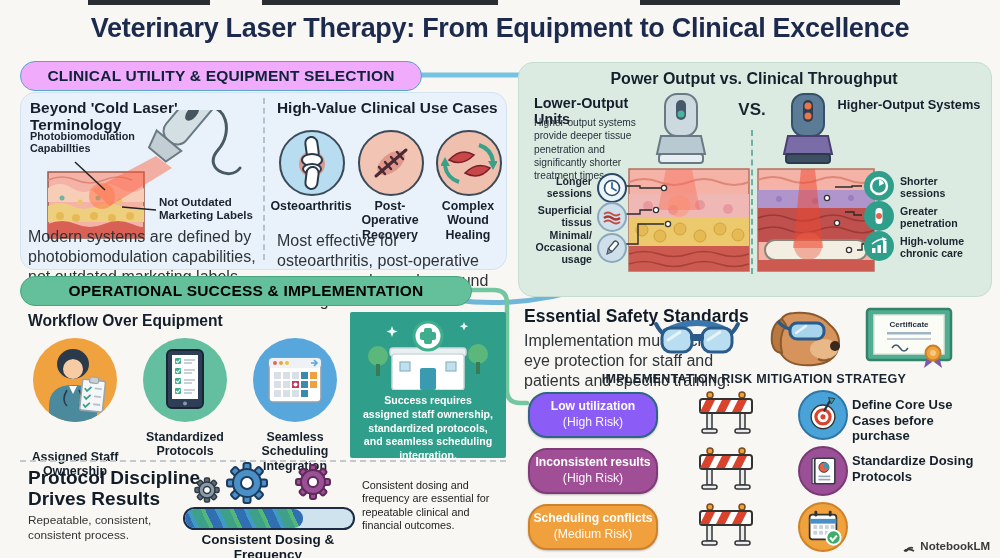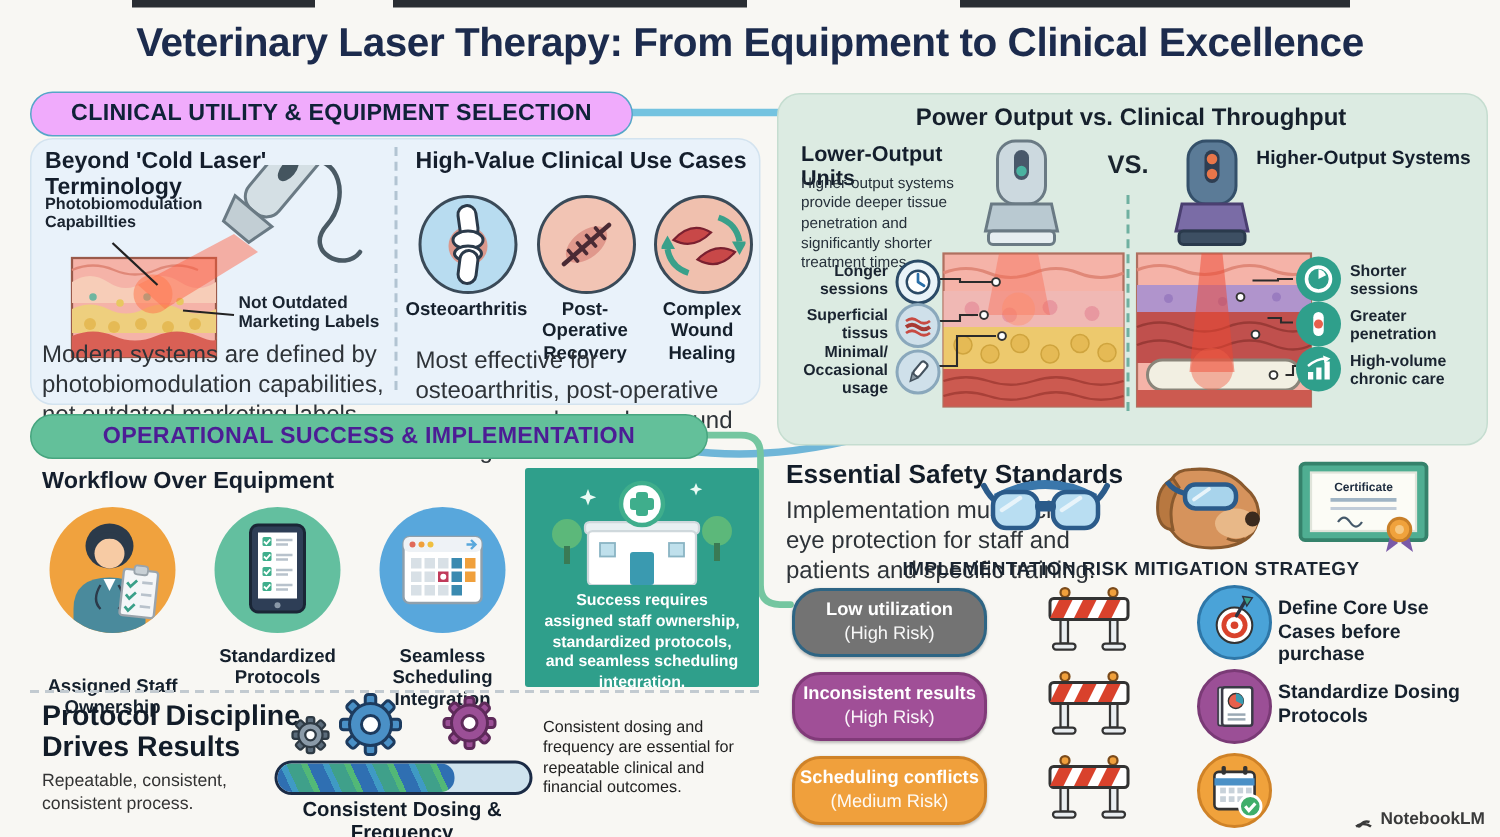--- a/index.html
+++ b/index.html
@@ -250,21 +250,21 @@
       <rect x="4" y="13" width="3.5" height="5" fill="#fff"></rect>
       <rect x="9.5" y="10" width="3.5" height="8" fill="#fff"></rect>
       <rect x="15" y="6" width="3.5" height="12" fill="#fff"></rect>
       <path d="M4 9 Q10 4 16 4" stroke="#fff" stroke-width="1.6" fill="none"></path>
       <polygon points="14,2 19,4 15,7" fill="#fff"></polygon>
     </svg>
   </div>
   <div class="abs flabel" style="left:900px;top:235px;width:88px;">High-volume chronic care</div>
 
   <div class="abs pill" style="left:20px;top:276px;width:450px;height:28px;background:#63c09a;border:1.5px solid #47a57f;">
-    <span style="color:#4c1d95;">OPERATIONAL SUCCESS &amp; IMPLEMENTATION</span>
+    <span style="color:#000000;">OPERATIONAL SUCCESS &amp; IMPLEMENTATION</span>
   </div>
 
   <div class="abs h3" style="left:28px;top:312px;width:240px;font-size:15.6px;">Workflow Over Equipment</div>
 
   <div class="abs circle" style="left:33px;top:338px;width:84px;height:84px;background:#f0a23e;overflow:hidden;">
     <svg width="84" height="84" viewBox="0 0 84 84">
       <ellipse cx="40" cy="26" rx="16" ry="15" fill="#2b3a4a"></ellipse>
       <circle cx="40" cy="31" r="10" fill="#f7cba4"></circle>
       <path d="M28 29 A13 13 0 0 1 52 29 L52 24 A13 12 0 0 0 28 24 Z" fill="#2b3a4a"></path>
       <path d="M16 68 Q16 47 40 47 Q64 47 64 68 L64 84 L16 84 Z" fill="#4a8a9c"></path>
@@ -439,21 +439,21 @@
     <rect x="25" y="32" width="44" height="2" fill="#c0ccd8"></rect>
     <path d="M30 42 q4 -6 8 0 t8 0" stroke="#44586a" stroke-width="1.5" fill="none"></path>
     <polygon points="65,50 62,62 70,56" fill="#7a5aa8"></polygon>
     <polygon points="77,50 80,62 72,56" fill="#7a5aa8"></polygon>
     <circle cx="71" cy="47" r="7.5" fill="#f0a23c" stroke="#c87f28" stroke-width="2"></circle>
     <circle cx="71" cy="47" r="3" fill="#f6c983"></circle>
   </svg>
 
   <div class="abs" style="left:515px;top:372px;width:478px;text-align:center;font-size:12.6px;font-weight:bold;color:#1a2430;letter-spacing:.3px;">IMPLEMENTATION RISK MITIGATION STRATEGY</div>
 
-  <div class="abs risk-pill" style="left:528px;top:392px;width:126px;height:42px;background:#737373;border:2px solid #2e6584;">
+  <div class="abs risk-pill" style="left:528px;top:392px;width:126px;height:42px;background:#8b5cf6;border:2px solid #2e6584;">
     <div>Low utilization</div>
     <div style="font-weight:normal;opacity:.95;">(High Risk)</div>
   </div>
 
   <div class="abs risk-pill" style="left:528px;top:448px;width:126px;height:42px;background:#a04f97;border:2px solid #813a79;">
     <div>Inconsistent results</div>
     <div style="font-weight:normal;opacity:.95;">(High Risk)</div>
   </div>
 
   <div class="abs risk-pill" style="left:528px;top:504px;width:126px;height:42px;background:#f0a03c;border:2px solid #cf8227;">

